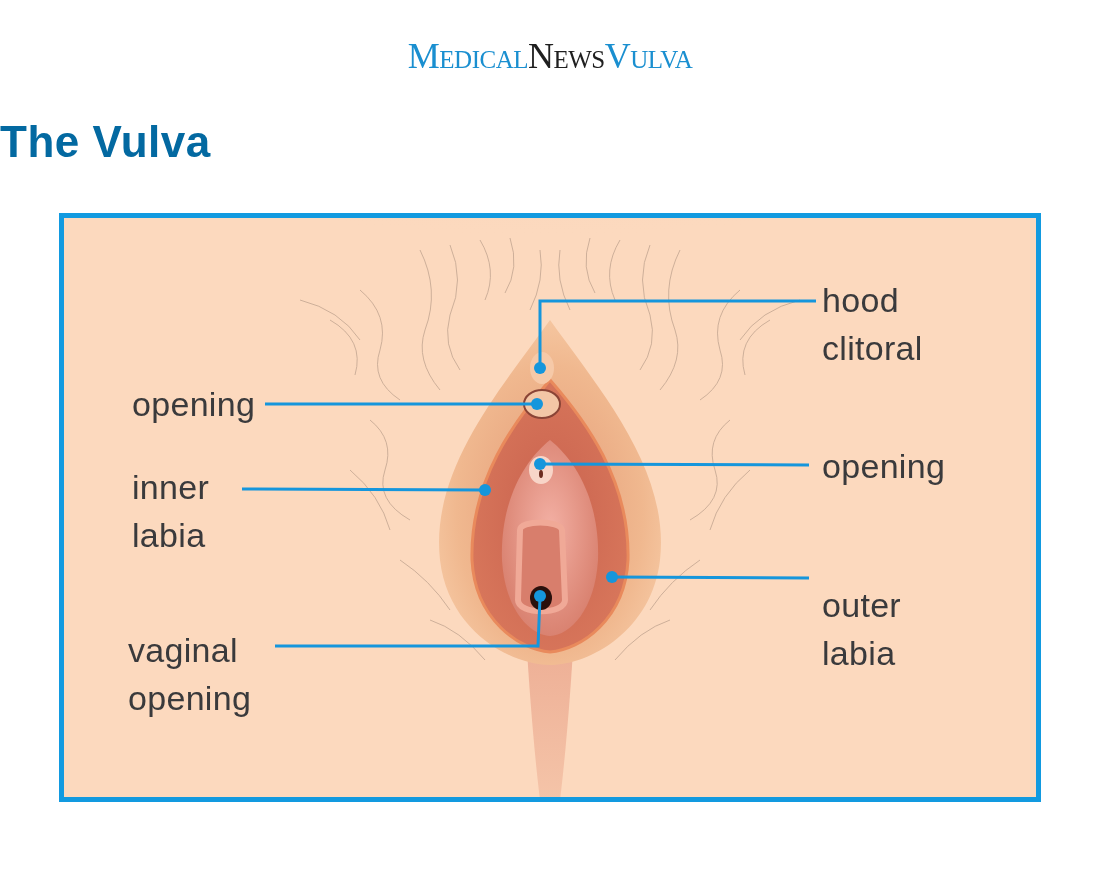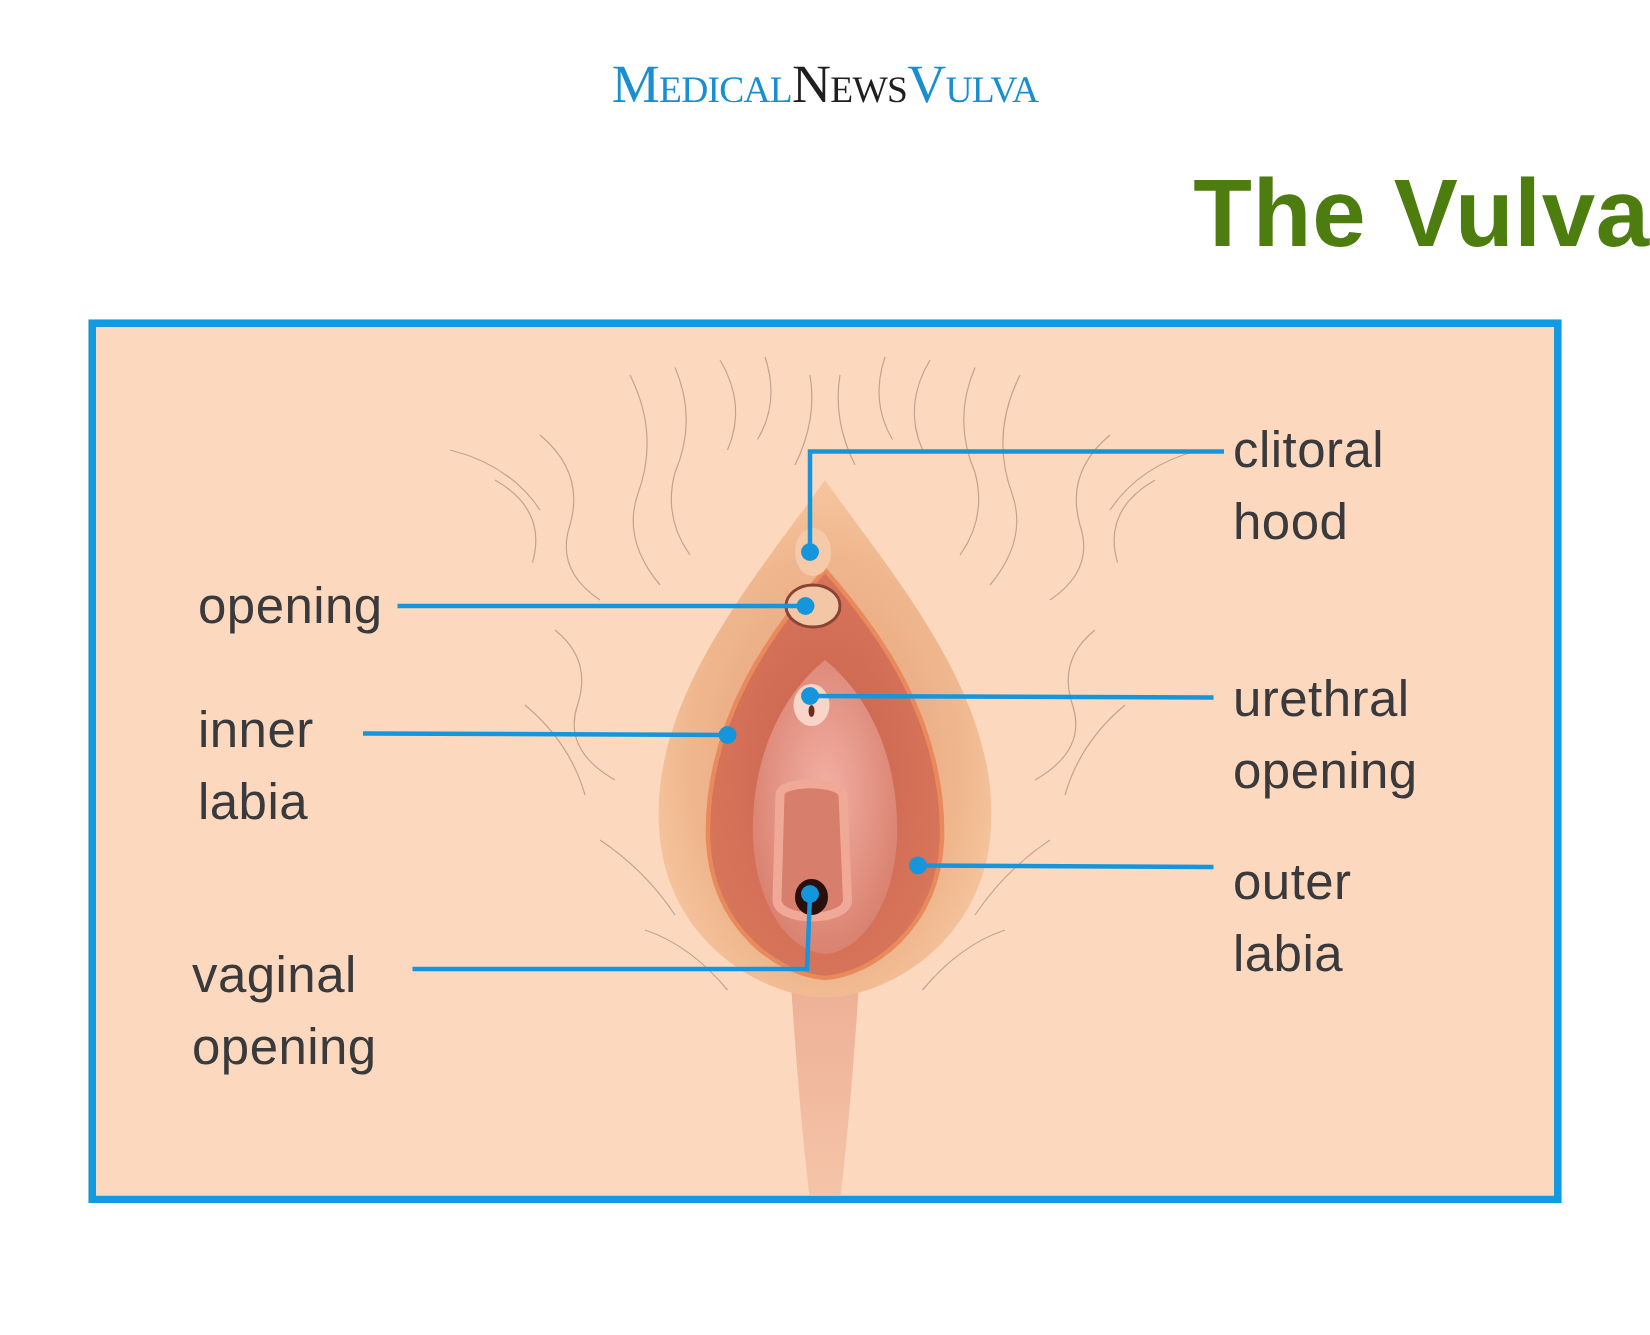--- a/index.html
+++ b/index.html
@@ -12,22 +12,22 @@
       position: absolute; left: 0; right: 0; top: 36px;
       text-align: center;
       font-family: "Liberation Serif", "DejaVu Serif", serif;
       font-variant: small-caps; font-size: 36px; letter-spacing: -0.5px;
       line-height: 40px;
     }
     .logo .blue { color: #1a8fd0; margin-top: 16px; }
     .logo .dark { color: #1f1f1f; }
     .title {
       position: absolute; left: 0; right: 0; top: 106px;
-      text-align: right; font-size: 64px; font-weight: bold;
-      color: #4d7c0f; letter-spacing: 0.5px; line-height: 72px;
+      text-align: left; font-size: 44px; font-weight: bold;
+      color: #0369a1; letter-spacing: 0.5px; line-height: 72px;
     }
     .frame {
       position: absolute; left: 59px; top: 213px;
       width: 972px; height: 579px;
       border: 5px solid #129ae0;
       overflow: hidden;
       background: #fcd9be;
     }
     .frame svg.art { position: absolute; left: -64px; top: -218px; }
     .label {
@@ -133,34 +133,33 @@
     <circle cx="540" cy="368" r="6"></circle>
     <circle cx="537" cy="404" r="6"></circle>
     <circle cx="485" cy="490" r="6"></circle>
     <circle cx="540" cy="464" r="6"></circle>
     <circle cx="612" cy="577" r="6"></circle>
     <circle cx="540" cy="596" r="6"></circle>
   </g>
 </svg>
 
 <div class="label" style="left:822px; top:276px;">
+  <div>hood</div>
   <div>clitoral</div>
-  <div>hood</div>
 </div>
 <div class="label" style="left:132px; top:380px;">
   <div>opening</div>
 </div>
 <div class="label" style="left:132px; top:463px;">
   <div>inner</div>
   <div>labia</div>
 </div>
 <div class="label" style="left:822px; top:442px;">
-  <div>urethral</div>
   <div>opening</div>
 </div>
-<div class="label" style="left:822px; top:564px;">
+<div class="label" style="left:822px; top:581px;">
   <div>outer</div>
   <div>labia</div>
 </div>
 <div class="label" style="left:128px; top:626px;">
   <div>vaginal</div>
   <div>opening</div>
 </div>
 
 </body></html>

